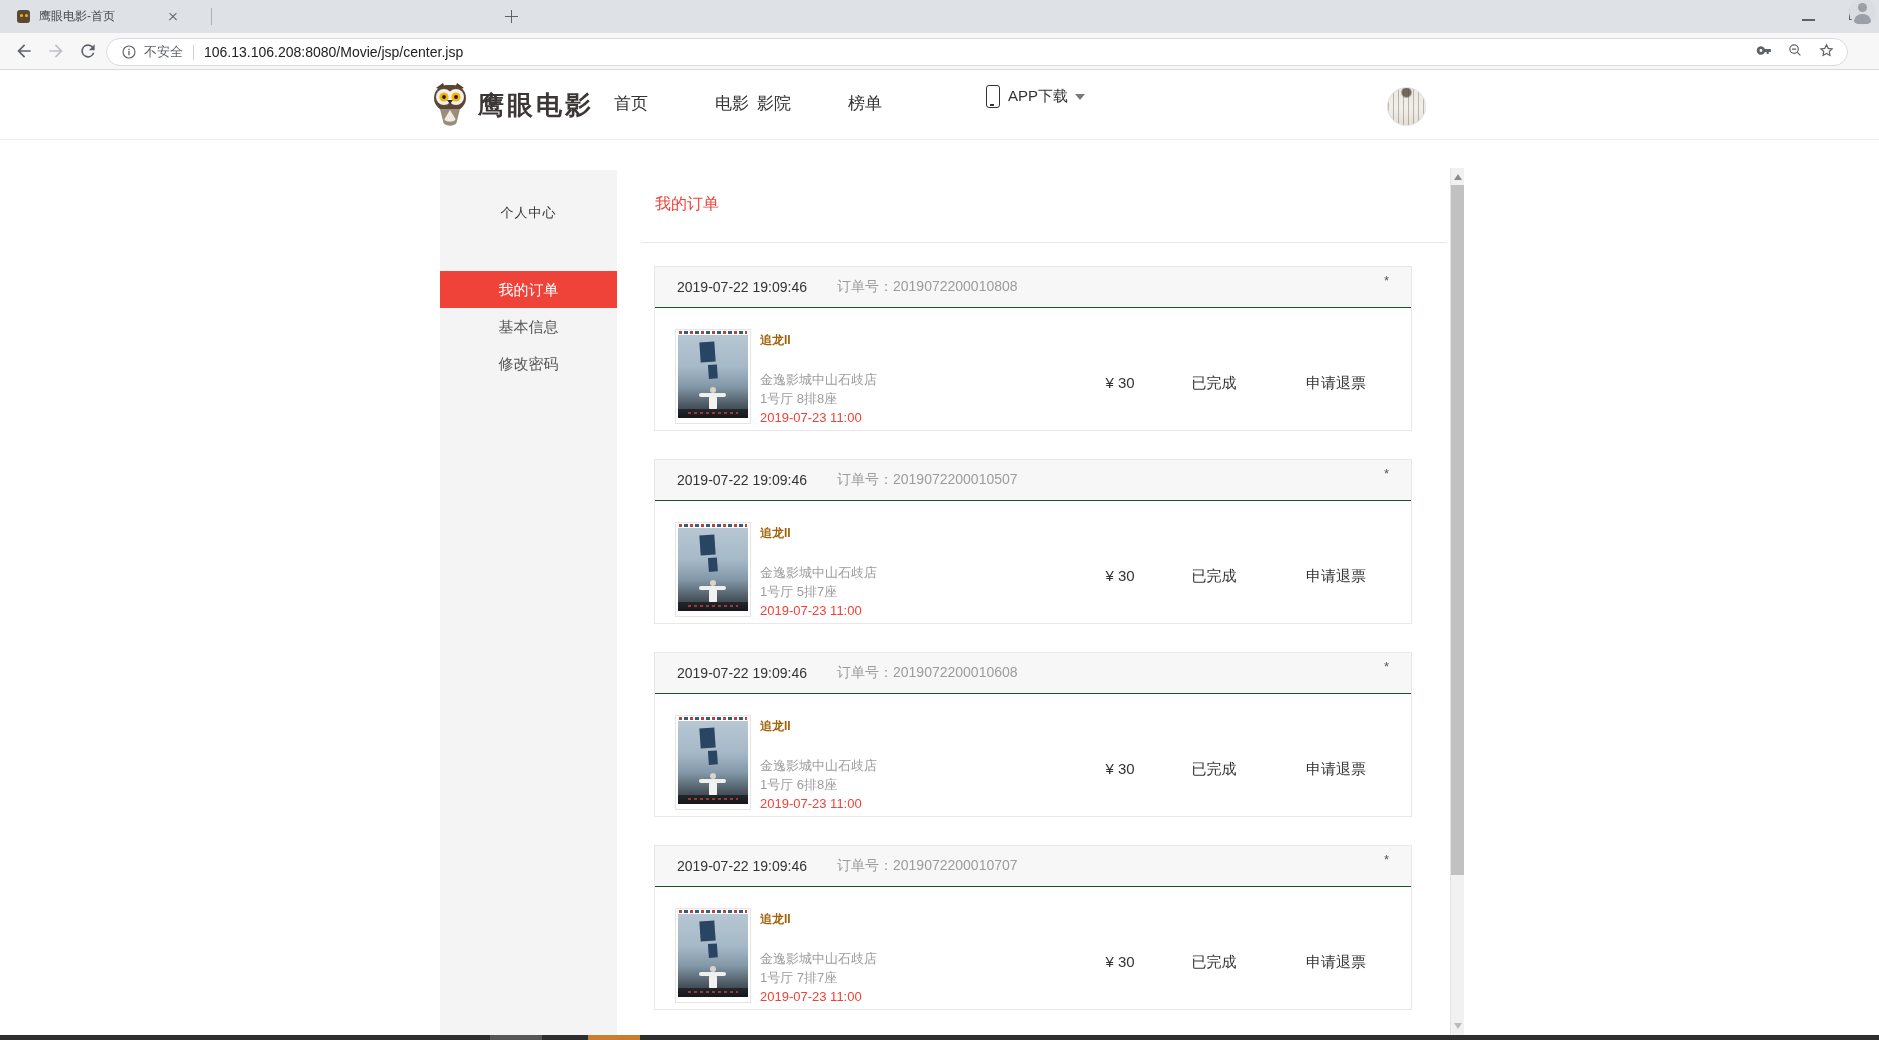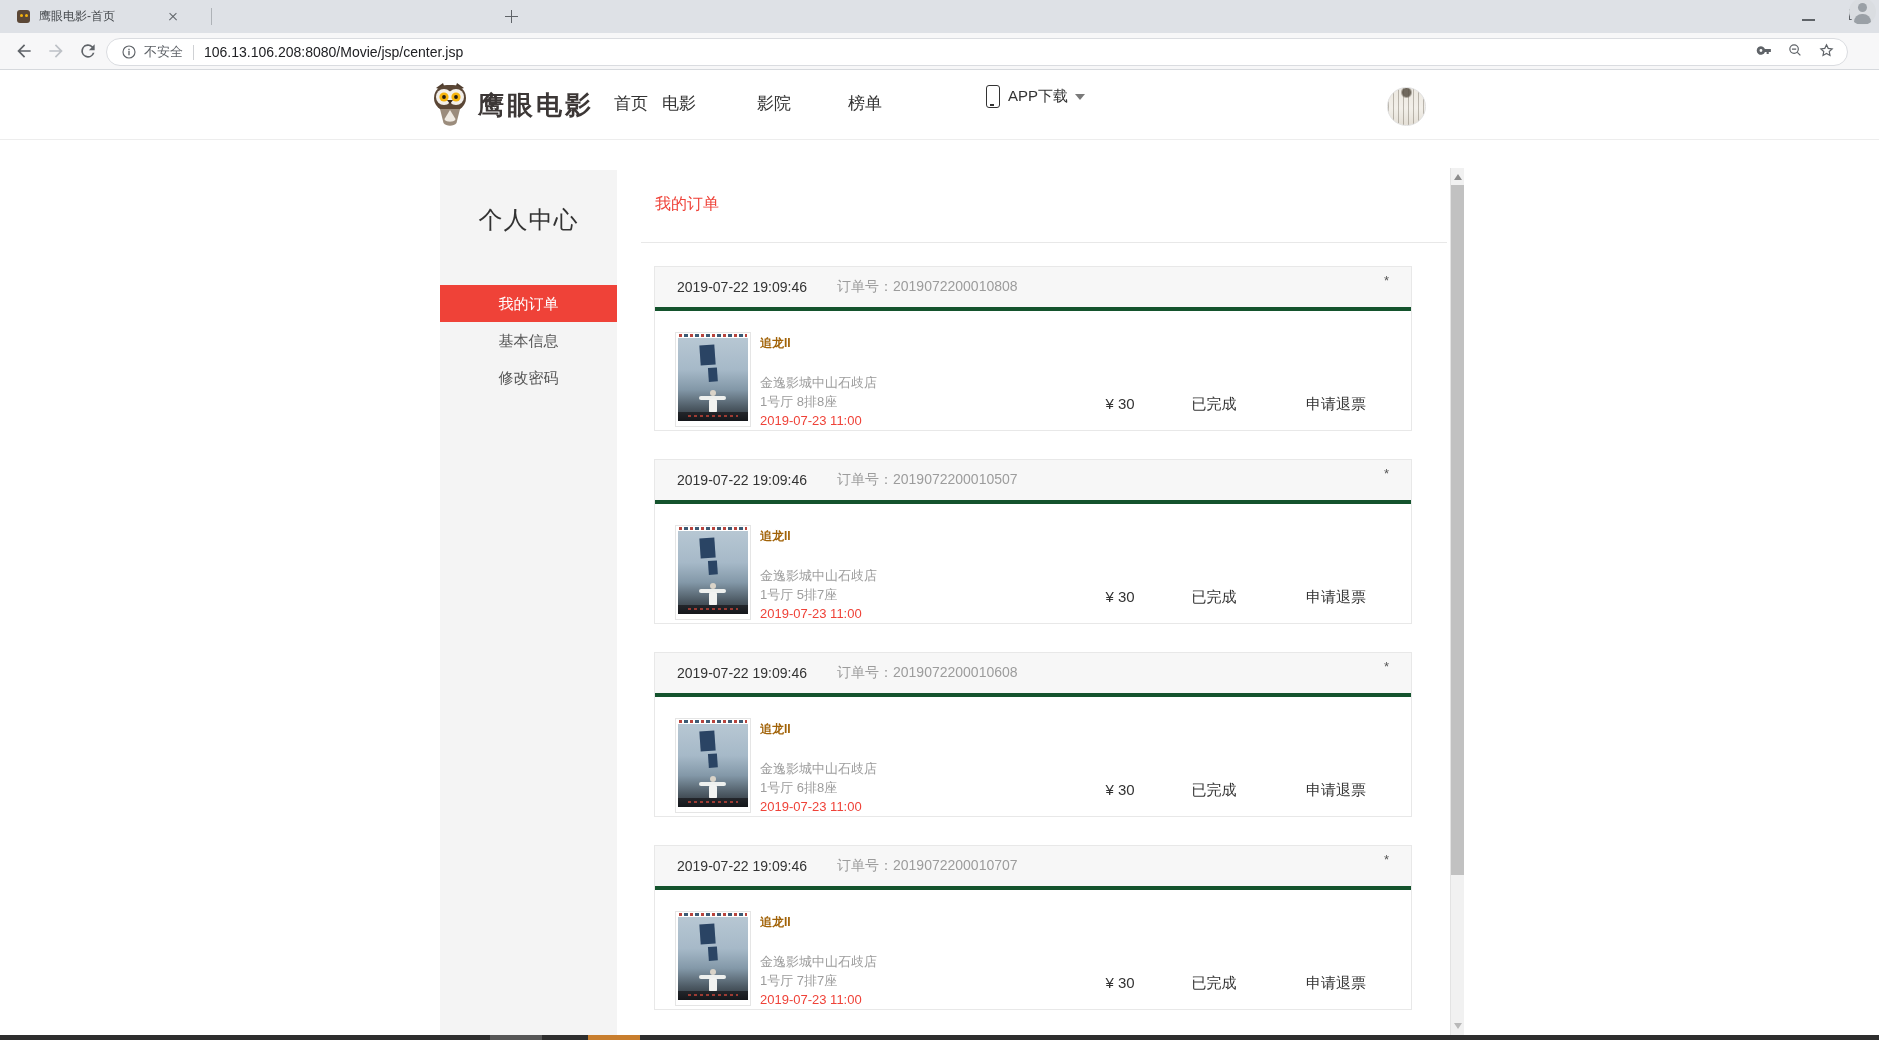--- a/index.html
+++ b/index.html
@@ -39,56 +39,56 @@
   .omni-right svg{width:17px;height:17px;}
   .chrome-avatar{position:absolute;left:1849px;top:37px;width:27px;height:27px;border-radius:50%;background:#dadde1;overflow:hidden;}
   .chrome-avatar::before{content:'';position:absolute;left:9px;top:5px;width:9px;height:9px;border-radius:50%;background:#9aa0a6;}
   .chrome-avatar::after{content:'';position:absolute;left:5px;top:16px;width:17px;height:10px;border-radius:8px 8px 0 0;background:#9aa0a6;}
 
   
   .site-header{position:absolute;left:0;top:70px;width:1879px;height:69px;background:#fff;border-bottom:1px solid #ededed;}
   .logo{position:absolute;left:430px;top:11px;width:40px;height:47px;}
   .brand{position:absolute;left:478px;top:18px;font-size:26px;font-weight:bold;color:#3c3736;letter-spacing:3px;white-space:nowrap;}
   .nav-item{position:absolute;top:22px;font-size:17px;color:#333;cursor:pointer;white-space:nowrap;margin-left:12px;}
-  .nav-home{left:602px}.nav-movie{left:650px}.nav-cinema{left:745px}.nav-rank{left:836px}
+  .nav-home{left:602px}.nav-movie{left:703px}.nav-cinema{left:745px}.nav-rank{left:836px}
   .app-dl{position:absolute;left:986px;top:15px;display:flex;align-items:center;cursor:pointer;}
   .phone-icon{width:12px;height:21px;border:1.6px solid #333;border-radius:3px;position:relative;}
   .phone-icon::after{content:'';position:absolute;left:3px;bottom:1.5px;width:4px;height:1.6px;background:#333;}
   .app-dl-label{font-size:15px;color:#333;margin-left:8px;}
   .caret-down{width:0;height:0;border-left:5px solid transparent;border-right:5px solid transparent;border-top:6px solid #7a7a7a;margin-left:7px;}
   .search-box{position:absolute;left:1118px;top:19px;width:230px;height:34px;border:1px solid #ddd;border-radius:17px;background:#fff;}
   .search-input{position:absolute;left:18px;top:1px;width:165px;height:30px;border:none;outline:none;font-size:14px;color:#333;font-family:"Liberation Sans",sans-serif;background:transparent;}
   .search-input::placeholder{color:#9b9b9b;}
   .search-btn{position:absolute;right:-1px;top:-1px;width:34px;height:34px;border-radius:50%;background:#ef4238;cursor:pointer;}
   .search-btn .lens{position:absolute;left:9px;top:8px;width:10px;height:10px;border:2.2px solid #fff;border-radius:50%;}
   .search-btn .handle{position:absolute;left:21px;top:20px;width:6px;height:2.4px;background:#fff;border-radius:2px;transform:rotate(45deg);}
   .user-avatar{position:absolute;left:1387px;top:17px;width:37px;height:37px;border-radius:50%;overflow:hidden;cursor:pointer;border:1px solid #e2e2e2;
     background:
       radial-gradient(circle at 50% 12%, rgba(90,82,70,.85) 0 4px, rgba(90,82,70,0) 6px),
       repeating-linear-gradient(90deg, rgba(95,88,75,.38) 0 1px, rgba(0,0,0,0) 1px 5px),
       linear-gradient(180deg,#ece8e0 0%,#f2efe9 55%,#e4dfd6 100%);}
 
   
   .sidebar{position:absolute;left:440px;top:170px;width:177px;height:865px;background:#f4f4f4;}
-  .sidebar-title{margin-top:34px;text-align:center;font-size:24px;color:#333;letter-spacing:1px;}
+  .sidebar-title{margin-top:34px;text-align:center;font-size:13px;color:#333;letter-spacing:1px;}
   .side-menu{margin-top:49px;}
   .side-item{height:37px;line-height:37px;text-align:center;font-size:15px;color:#555;cursor:pointer;}
   .side-item.active{background:#ef4238;color:#fff;}
 
   .content-title{position:absolute;left:655px;top:194px;font-size:16px;color:#ef4238;}
   .content-divider{position:absolute;left:641px;top:242px;width:806px;height:1px;background:#e8e8e8;}
 
   .orders{position:absolute;left:654px;top:266px;width:758px;}
   .order-card{position:relative;width:756px;height:163px;border:1px solid #e8e8e8;margin-bottom:28px;background:#fff;}
-  .order-head{position:relative;height:40px;background:#f7f7f7;border-bottom:4px solid #14532d;display:flex;align-items:center;}
+  .order-head{position:relative;height:40px;background:#f7f7f7;border-bottom:1px solid #14532d;display:flex;align-items:center;}
   .o-date{margin-left:22px;font-size:14px;color:#333;}
   .o-no{margin-left:30px;font-size:14px;color:#9c9c9c;}
   .o-star{position:absolute;right:22px;top:6px;font-size:13px;color:#555;}
   .order-body{position:relative;height:122px;}
-  .o-price,.o-status,.o-action{position:absolute;top:83px;width:140px;text-align:center;font-size:15px;color:#333;line-height:20px;}
+  .o-price,.o-status,.o-action{position:absolute;top:65px;width:140px;text-align:center;font-size:15px;color:#333;line-height:20px;}
   .o-price{left:395px;}
   .o-status{left:489px;}
   .o-action{left:620px;width:122px;cursor:pointer;}
   .o-info{position:absolute;left:105px;top:21px;}
   .o-title{font-size:12px;font-weight:bold;color:#a16207;line-height:22px;}
   .o-cinema{margin-top:19px;font-size:13px;color:#9c9c9c;line-height:19px;}
   .o-seat{font-size:13px;color:#9c9c9c;line-height:19px;}
   .o-time{font-size:13px;color:#ef4238;line-height:19px;}
 
   

